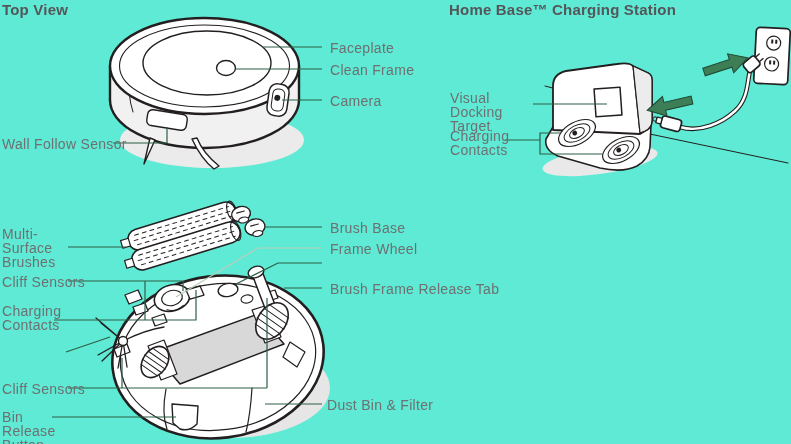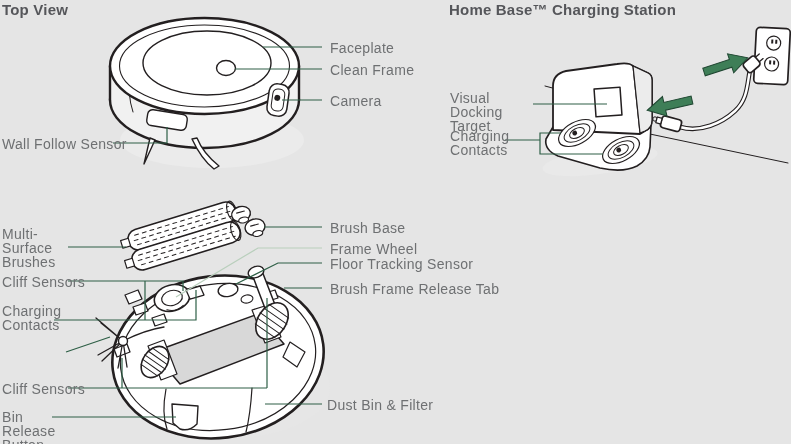--- a/index.html
+++ b/index.html
@@ -1,17 +1,17 @@
 <!DOCTYPE html>
 <html><head>
 <meta charset="utf-8">
 <style>
   html,body{margin:0;padding:0;background:#fff;}
   .page{
-    position:relative;width:791px;height:444px;background:#e5e5e5;overflow:hidden;
+    position:relative;width:791px;height:444px;background:#5eead4;overflow:hidden;
     font-family:"Liberation Sans",sans-serif;
   }
   .layer{position:absolute;left:0;top:0;width:791px;height:444px;}
   .heading{
     position:absolute;font-size:15px;font-weight:bold;color:#55565A;
     letter-spacing:.2px;white-space:nowrap;
   }
   .label{
     position:absolute;font-size:14px;line-height:14px;color:#6E7072;
     letter-spacing:.3px;
@@ -254,17 +254,16 @@
   <div class="label" style="left:450px;top:129px;width:62px">Charging Contacts</div>
 
   <div class="label" style="left:2px;top:227px;width:84px">Multi-Surface Brushes</div>
   <div class="label nowrap" style="left:2px;top:275px">Cliff Sensors</div>
   <div class="label" style="left:2px;top:304px;width:62px">Charging Contacts</div>
   <div class="label nowrap" style="left:2px;top:382px">Cliff Sensors</div>
   <div class="label" style="left:2px;top:410px;width:70px">Bin Release Button</div>
 
   <div class="label nowrap" style="left:330px;top:221px">Brush Base</div>
   <div class="label nowrap" style="left:330px;top:242px">Frame Wheel</div>
-  <div class="label nowrap" style="left:330px;top:257px">Floor Tracking Sensor</div>
   <div class="label nowrap" style="left:330px;top:282px">Brush Frame Release Tab</div>
   <div class="label nowrap" style="left:327px;top:398px">Dust Bin &amp; Filter</div>
 
 </div>
 
 </body></html>

